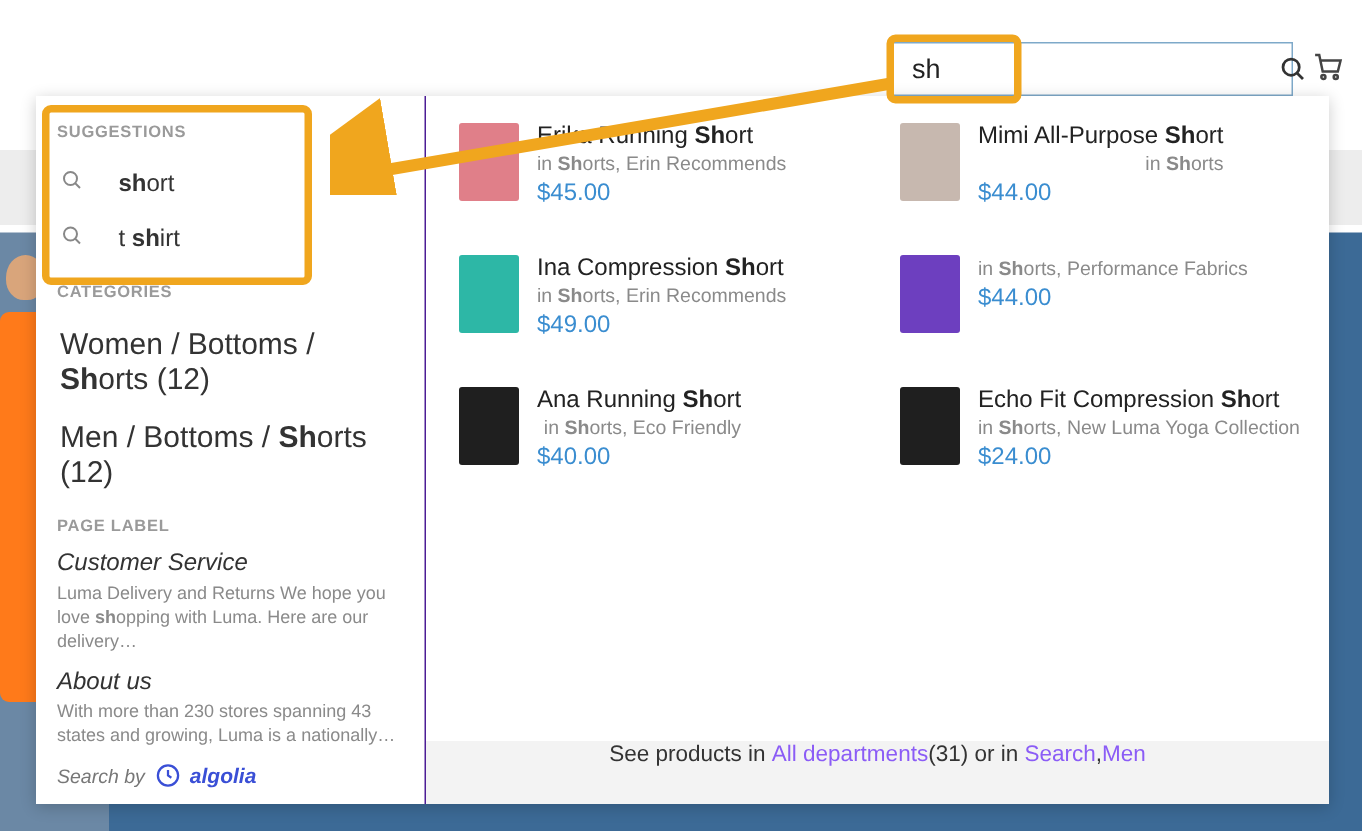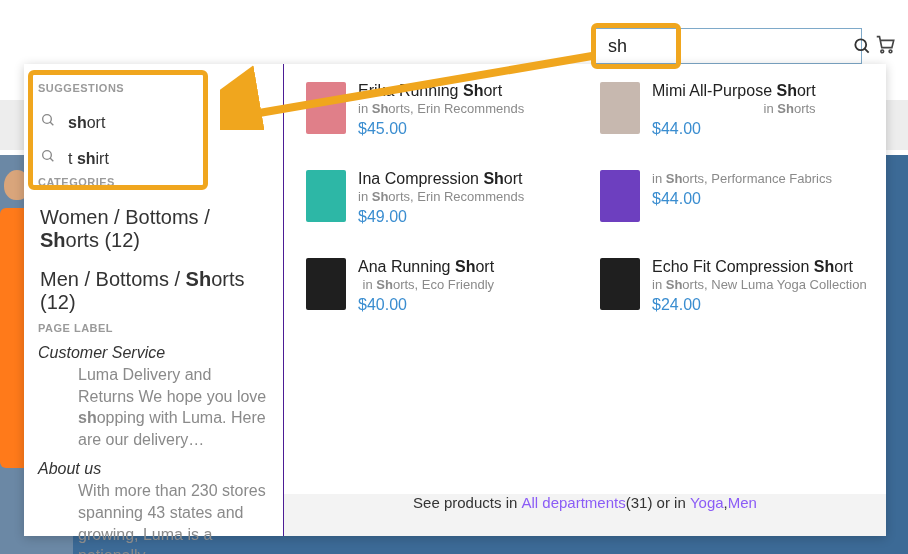--- a/index.html
+++ b/index.html
@@ -87,38 +87,38 @@
   }
   .sec-h {
     font-size: 11px;
     letter-spacing: 0.5px;
     color: #9a9a9a;
     font-weight: 600;
     margin-bottom: 10px;
   }
   .sugg {
     display: flex;
-    align-items: flex-end;
-    gap: 12px;
+    align-items: center;
+    gap: 23px;
     padding: 8px 2px;
     color: #333;
     font-size: 16px;
     cursor: pointer;
   }
   .sugg .mag-icn { color: #888; }
   .cat {
     padding: 8px 2px;
     font-size: 20px;
     color: #333;
     cursor: pointer;
   }
   .spacer-sm { height: 18px; }
   .pl { margin-bottom: 10px; }
   .pl .ttl { font-size: 16px; color: #333; margin-bottom: 2px; cursor: pointer; font-style: italic; }
-  .pl .desc { font-size: 16px; color: #8a8a8a; line-height: 1.35; margin-left: 40px; }
+  .pl .desc { font-size: 12px; color: #8a8a8a; line-height: 1.35; }
   .searchby {
     margin-top: auto;
     display: flex;
     align-items: center;
     gap: 6px;
     color: #3a4fd6;
     font-size: 14px;
     font-style: italic;
   }
   .searchby .lbl { color: #777; font-size: 13px; }
@@ -318,21 +318,21 @@
       <div class="name">Echo Fit Compression <em>Sh</em>ort</div>
       <div class="crumb">in <em>Sh</em>orts, New Luma Yoga Collection</div>
       <div class="price">$24.00</div>
     </div>
         </div>
       </div>
     <div class="footer-links">
       <span>See products in </span>&nbsp;
       <a>All departments</a>
       <span> (31) or in </span>&nbsp;
-      <a>Yoga</a>
+      <a>Search</a>
       <span>, </span>
       <a>Men</a>
     </div>
   </div>
 </div>
 
 <div class="hl hl-search"></div>
 <div class="hl hl-sugg"></div>
 <svg class="arrow" viewBox="0 0 380 80">
   <defs>

